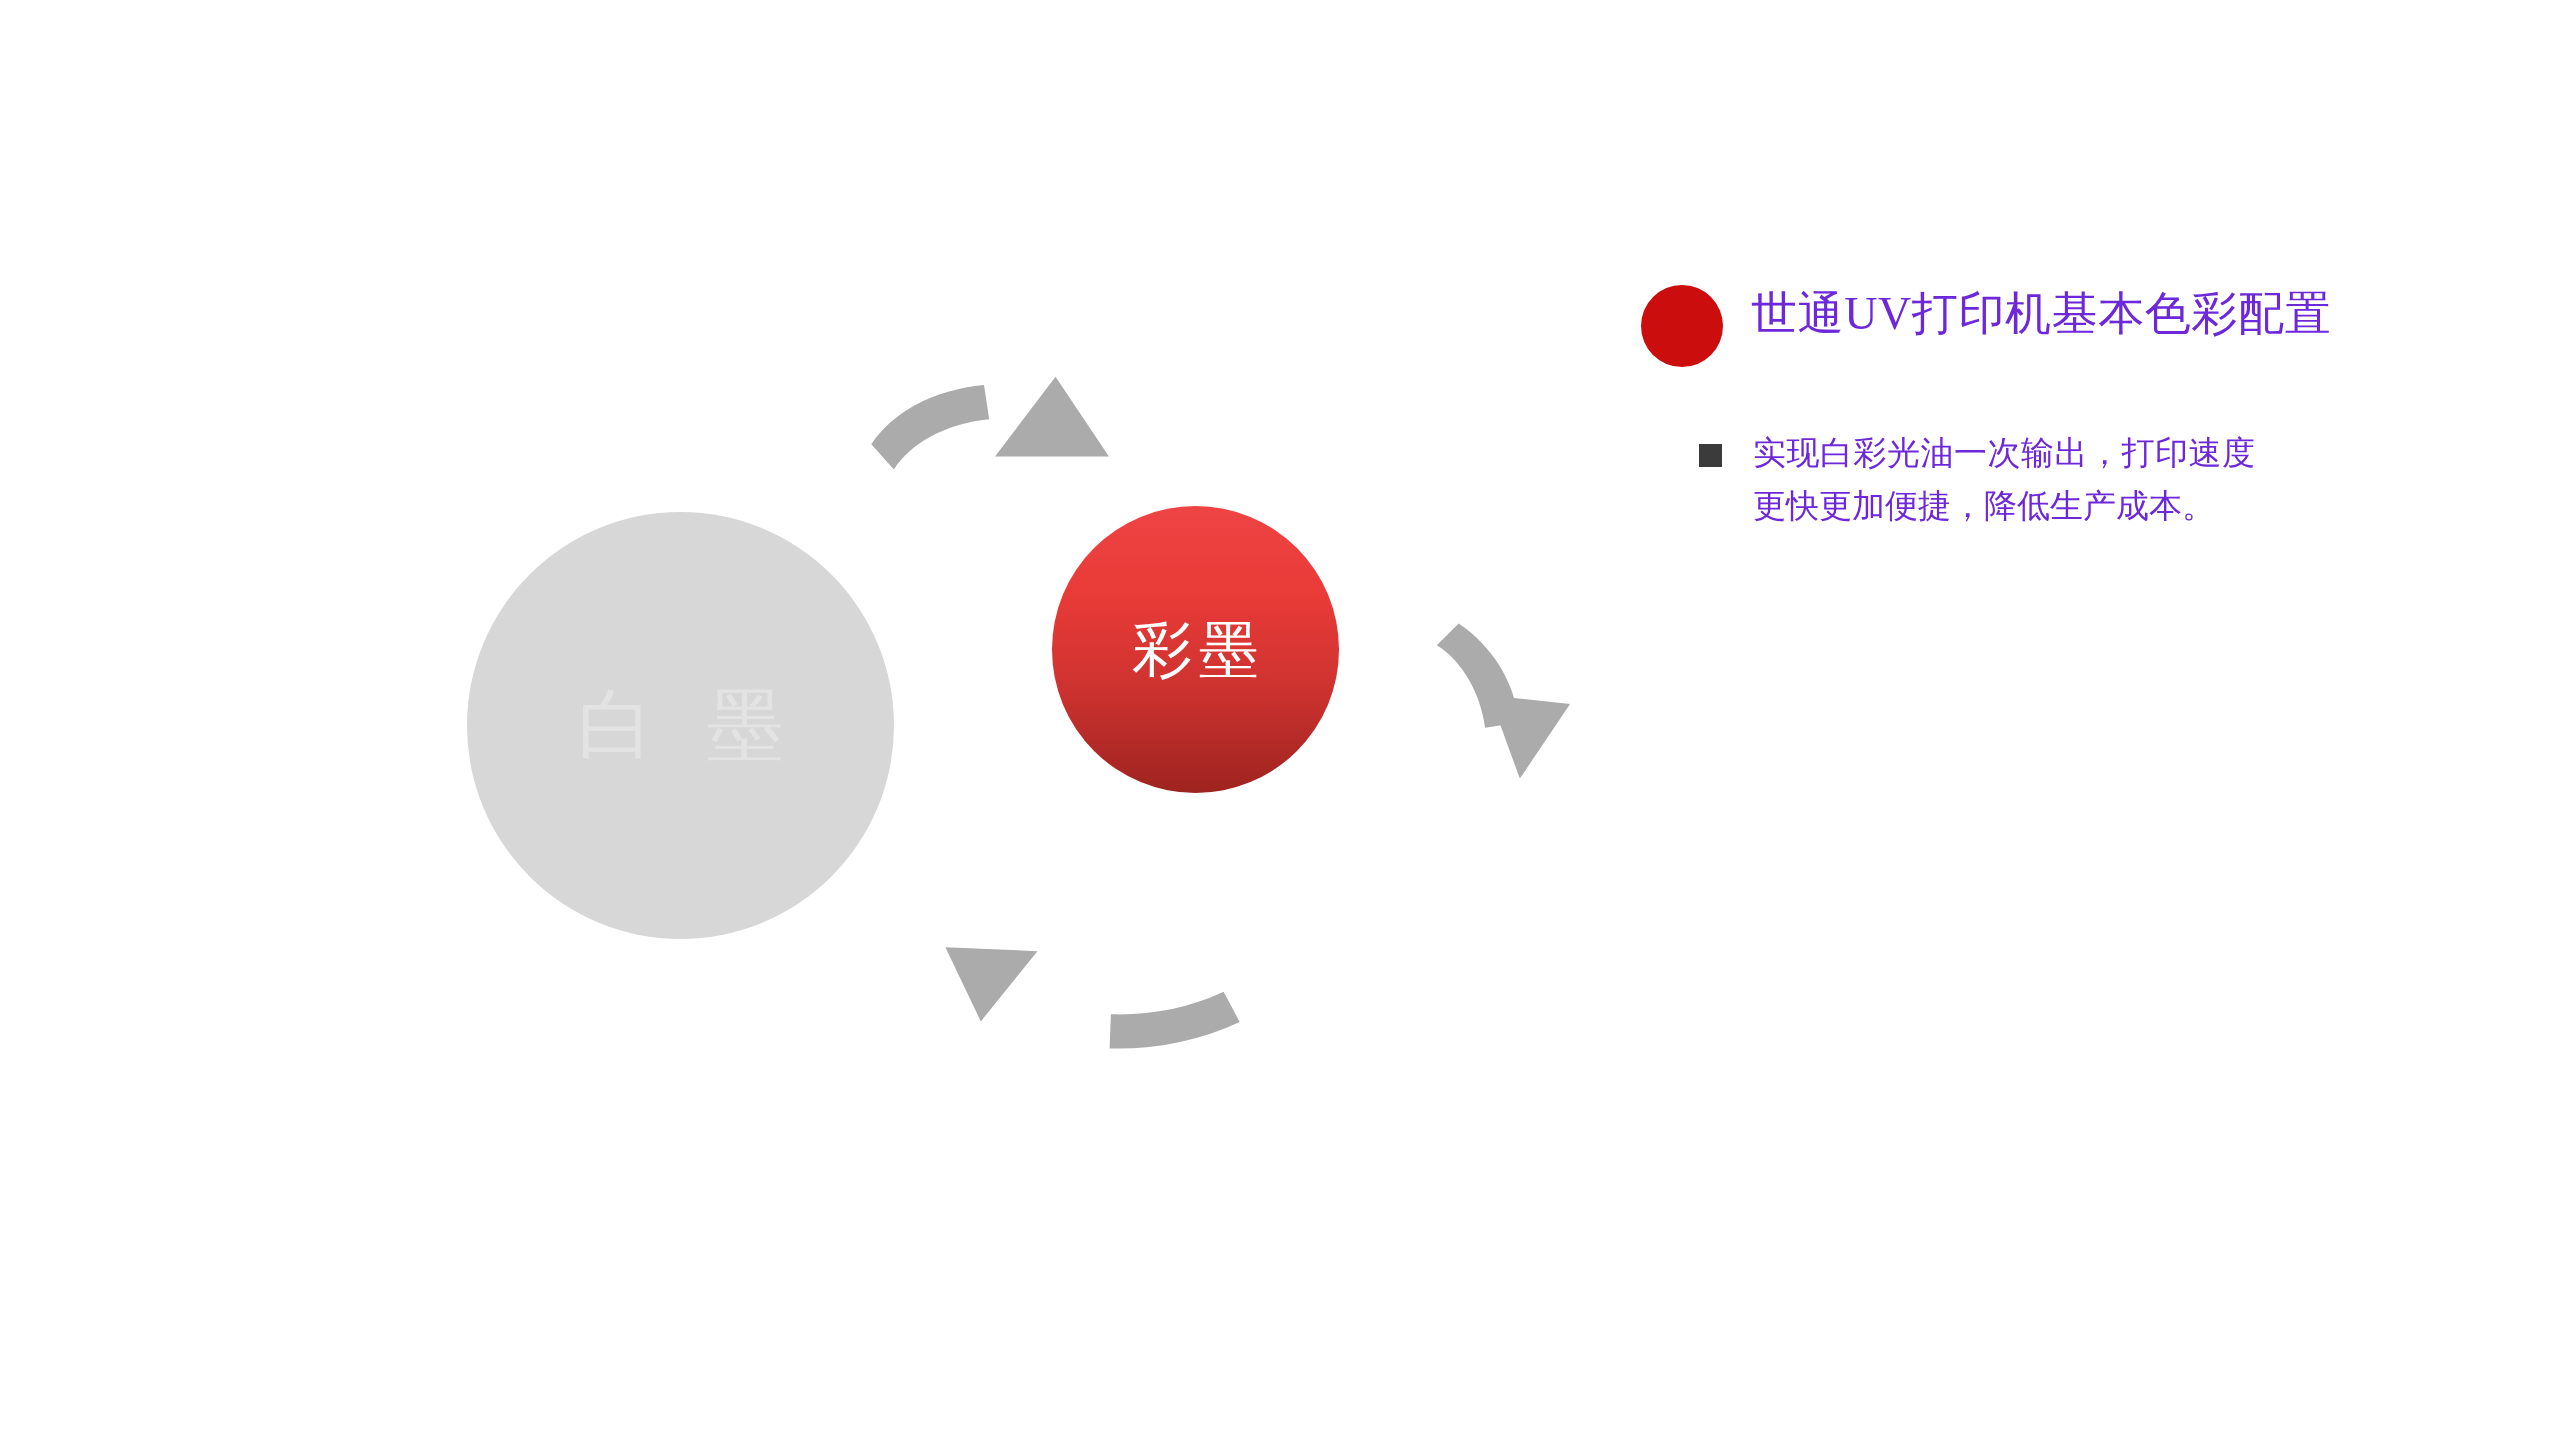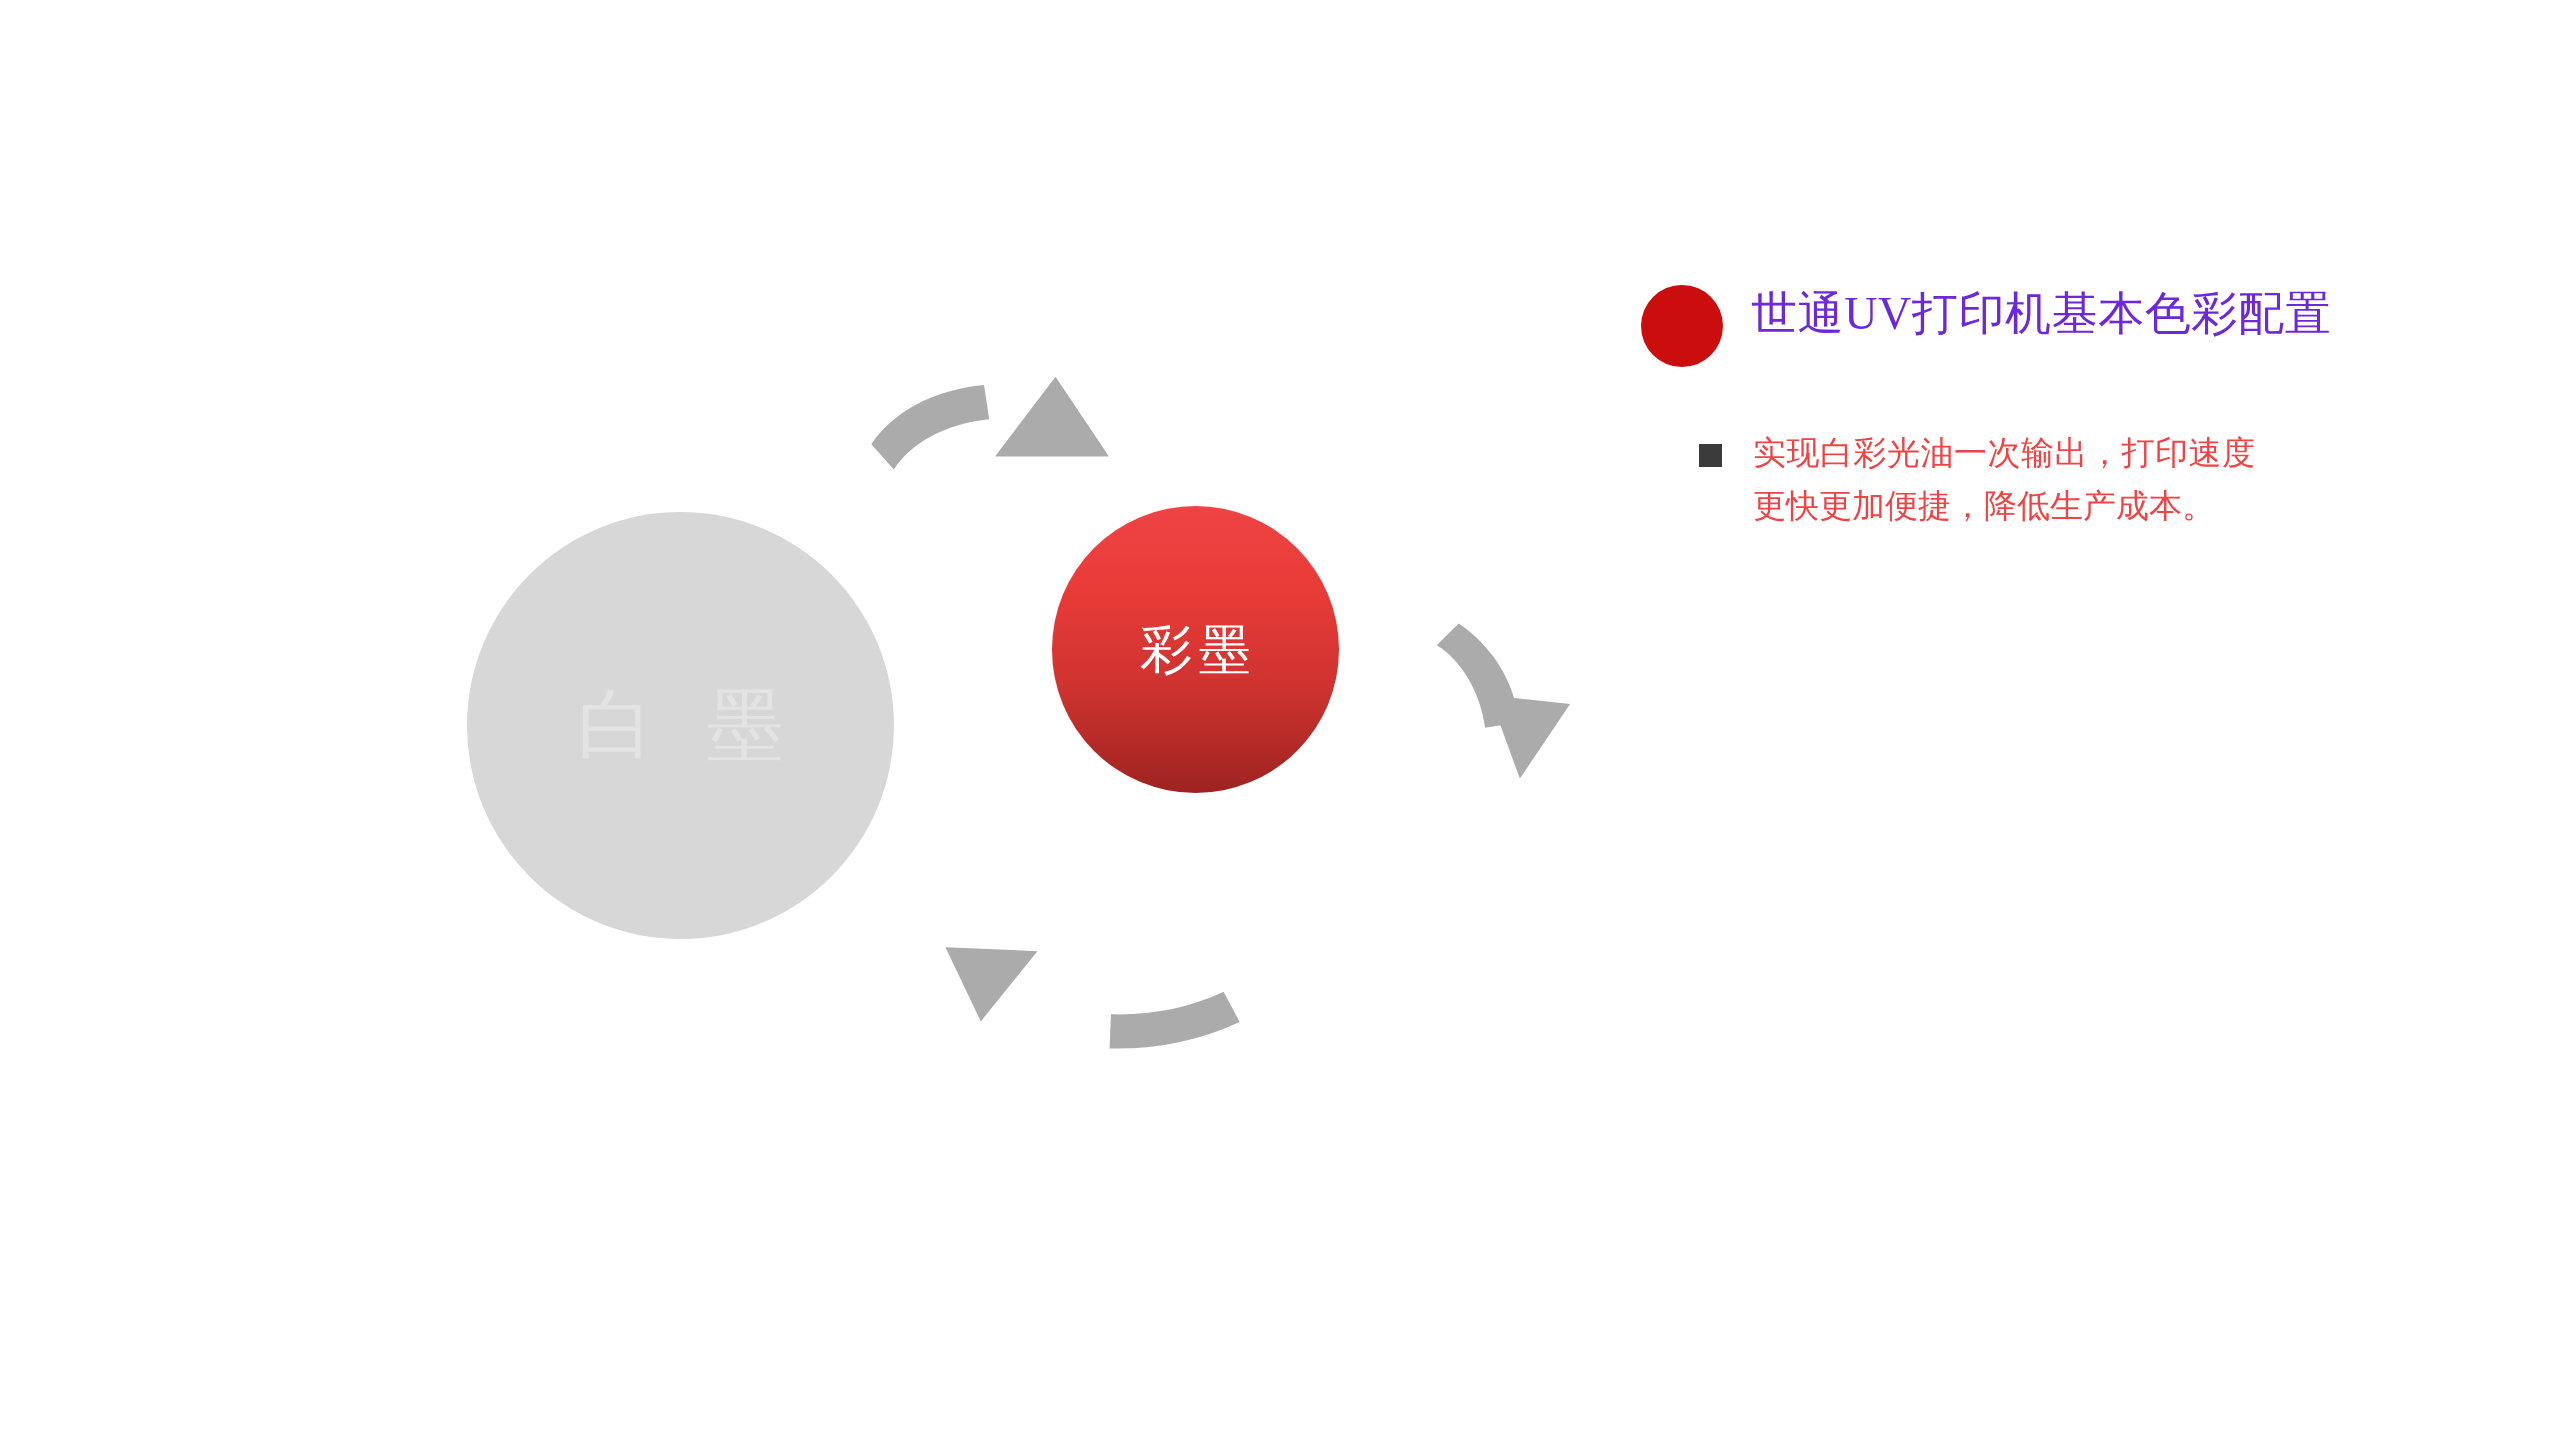--- a/index.html
+++ b/index.html
@@ -60,21 +60,21 @@
 
   #bubble-color {
     left: 1052px;
     top: 506px;
     width: 287px;
     height: 287px;
     background: linear-gradient(to bottom, #ee4444 0%, #e93b38 30%, #cf3330 62%, #9e2320 100%);
   }
   #bubble-color .bubble-label {
     color: #ffffff;
-    font-size: 52px;
+    font-size: 60px;
     letter-spacing: 6.4px;
     text-indent: 6.4px;
   }
 
   #bubble-varnish {
     left: 1298px;
     top: 863px;
     width: 251px;
     height: 251px;
     background: linear-gradient(to bottom, #f5cb46 0%, #eec33f 28%, #d9ad33 62%, #a68a1c 100%);
@@ -137,21 +137,21 @@
     left: 63px;
     top: 16.7px;
     width: 23px;
     height: 23px;
     background: #3b3b3b;
   }
   #body-text {
     margin-left: 54px;
     font-size: 33px;
     line-height: 1.62;
-    color: #ef4444;
+    color: #6d28d9;
     width: 502px;
     text-align: justify;
   }
 </style>
 </head>
 <body>
 
 <div id="slide">
 
   <div id="diagram">

